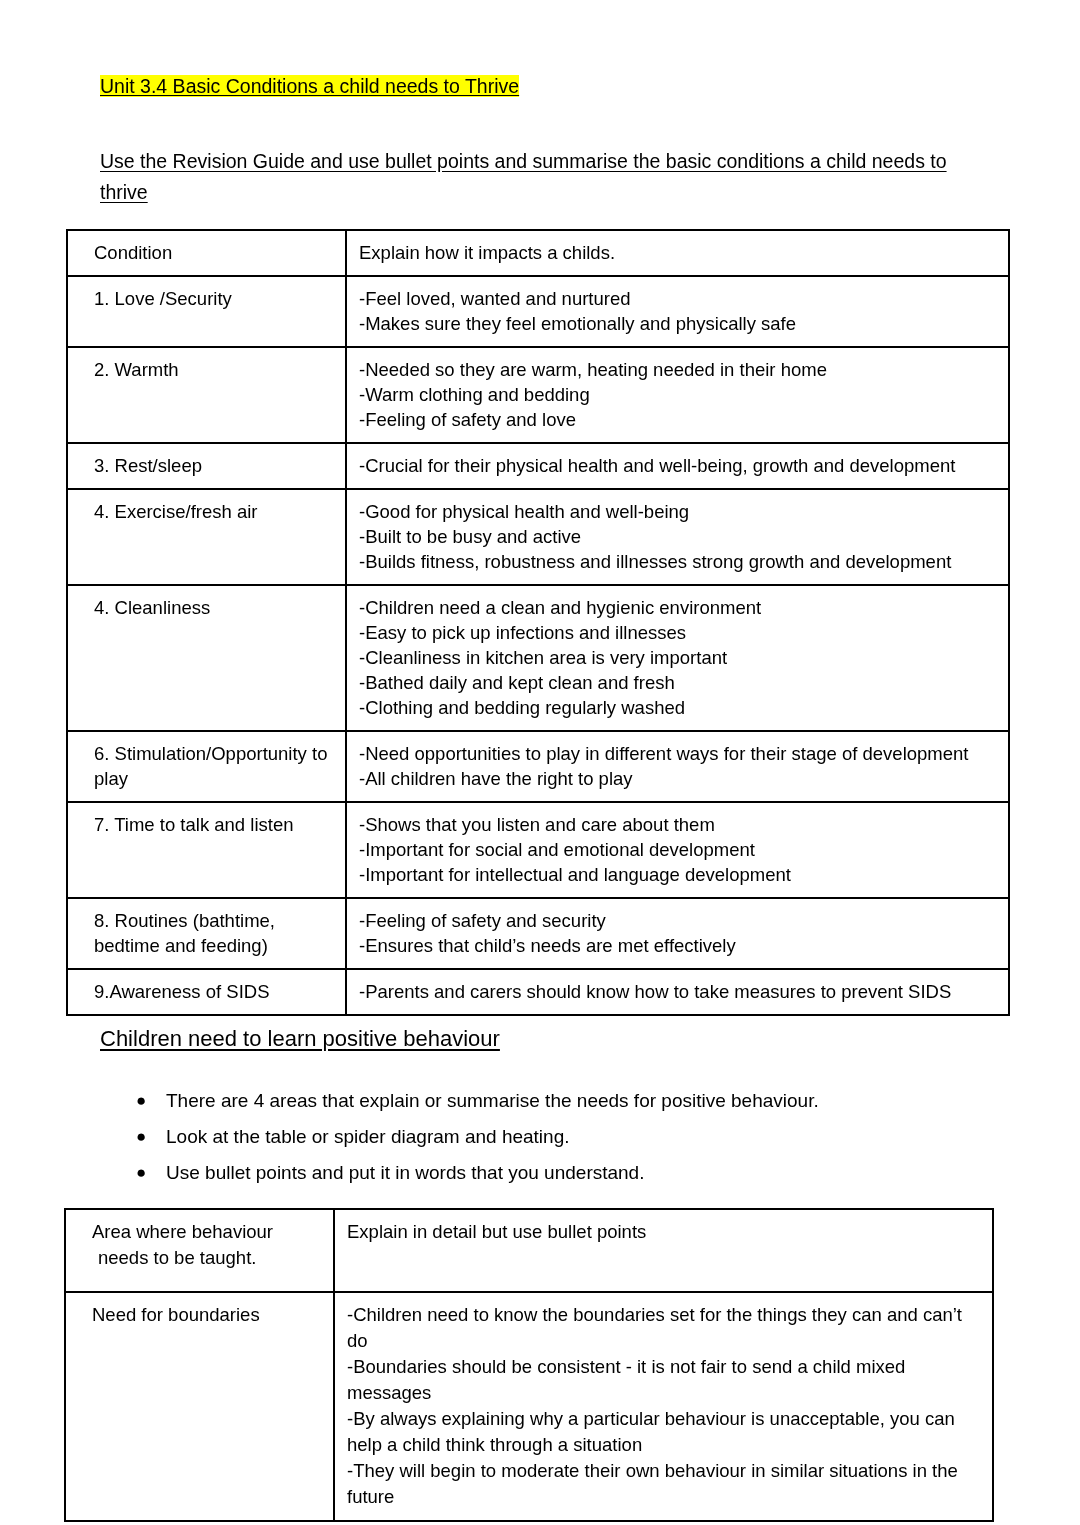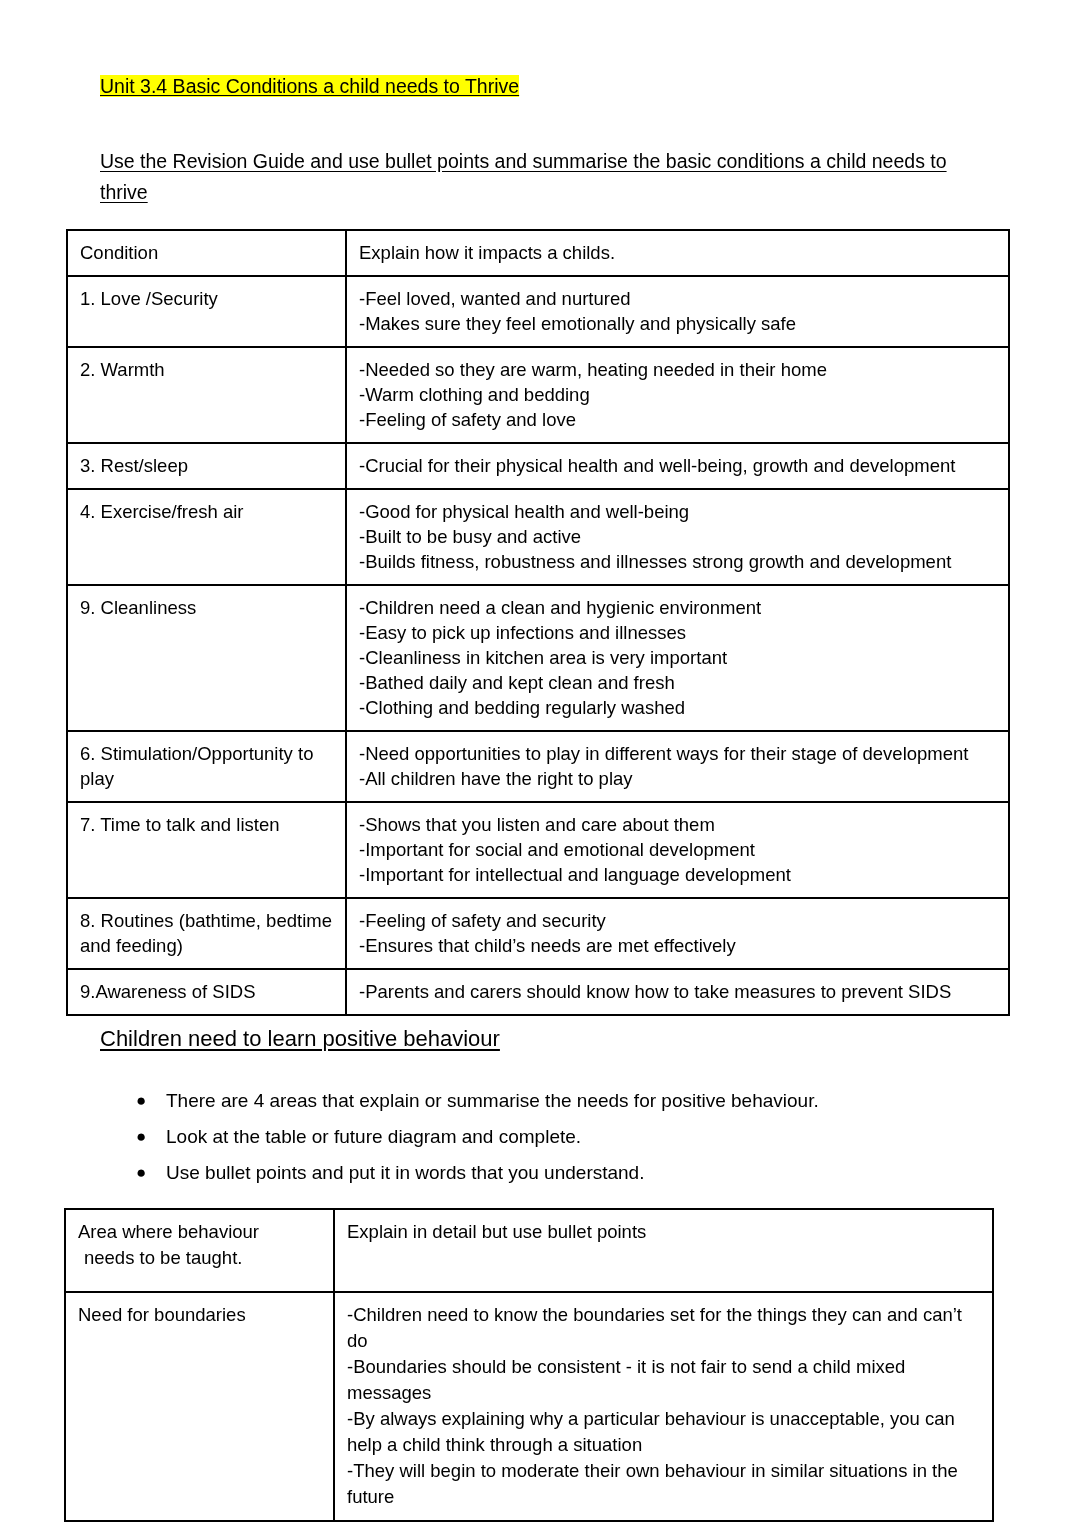--- a/index.html
+++ b/index.html
@@ -95,21 +95,21 @@
     table-layout: fixed;
   }
   .doc-table td {
     border: 2.2px solid #000000;
     vertical-align: top;
     padding: 9px 10px 10px 10px;
     font-size: 18.5px;
     line-height: 25px;
   }
   .doc-table .col-label {
-    padding-left: 12px;
+    padding-left: 26px;
   }
   .doc-table .col-detail {
     padding-left: 12px;
   }
   .cellline {
     display: block;
     white-space: pre-wrap;
   }
 
   #table-conditions {
@@ -182,21 +182,21 @@
       <tr>
         <td class="col-label">4. Exercise/fresh air</td>
         <td class="col-detail">
           <span class="cellline">-Good for physical health and well-being</span>
           <span class="cellline">-Built to be busy and active</span>
           <span class="cellline">-Builds fitness, robustness and illnesses strong growth and development</span>
         </td>
       </tr>
 
       <tr>
-        <td class="col-label">9. Cleanliness</td>
+        <td class="col-label">4. Cleanliness</td>
         <td class="col-detail">
           <span class="cellline">-Children need a clean and hygienic environment</span>
           <span class="cellline">-Easy to pick up infections and illnesses</span>
           <span class="cellline">-Cleanliness in kitchen area is very important</span>
           <span class="cellline">-Bathed daily and kept clean and fresh</span>
           <span class="cellline">-Clothing and bedding regularly washed</span>
         </td>
       </tr>
 
       <tr>
@@ -237,21 +237,21 @@
     <span class="subhead-text">Children need to learn positive behaviour</span>
   </div>
 
   <div class="bullets">
     <div class="bullet-row">
       <span class="bullet-dot">●</span>
       <span class="bullet-text">There are 4 areas that explain or summarise the needs for positive behaviour.</span>
     </div>
     <div class="bullet-row">
       <span class="bullet-dot">●</span>
-      <span class="bullet-text">Look at the table or future diagram and complete.</span>
+      <span class="bullet-text">Look at the table or spider diagram and heating.</span>
     </div>
     <div class="bullet-row">
       <span class="bullet-dot">●</span>
       <span class="bullet-text">Use bullet points and put it in words that you understand.</span>
     </div>
   </div>
 
   <table class="doc-table" id="table-behaviour">
     <colgroup>
         <col class="c1">

